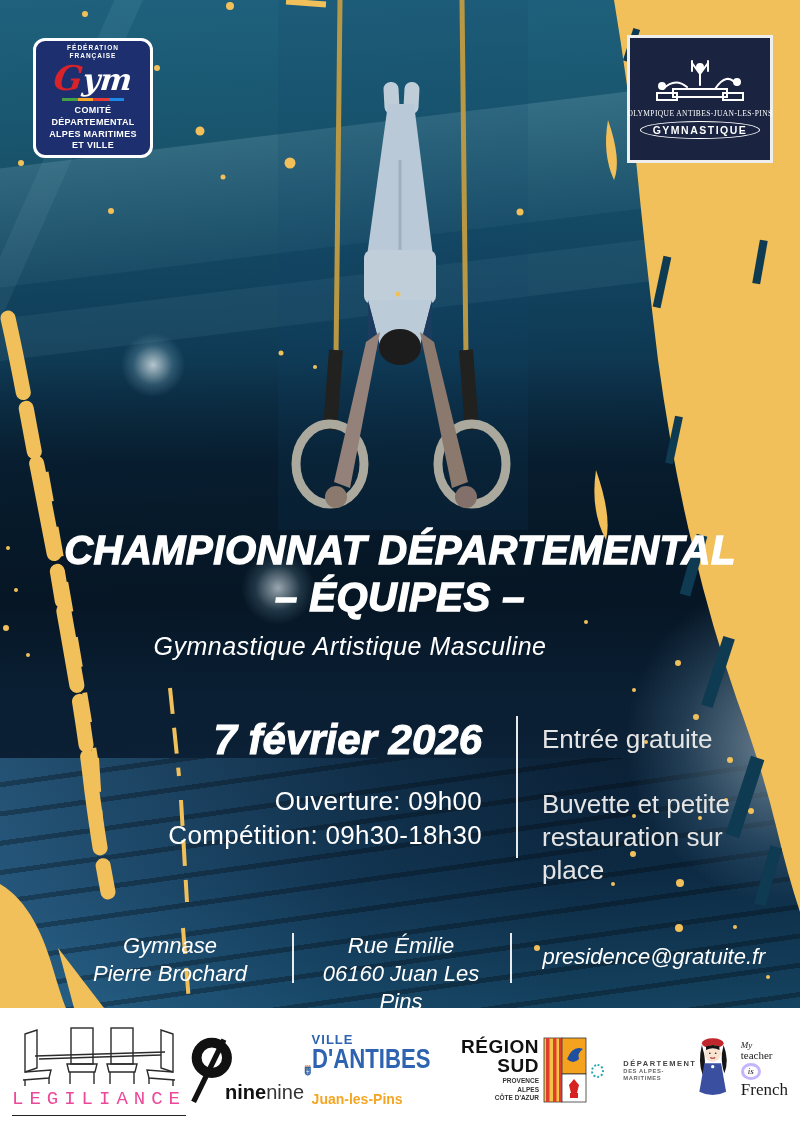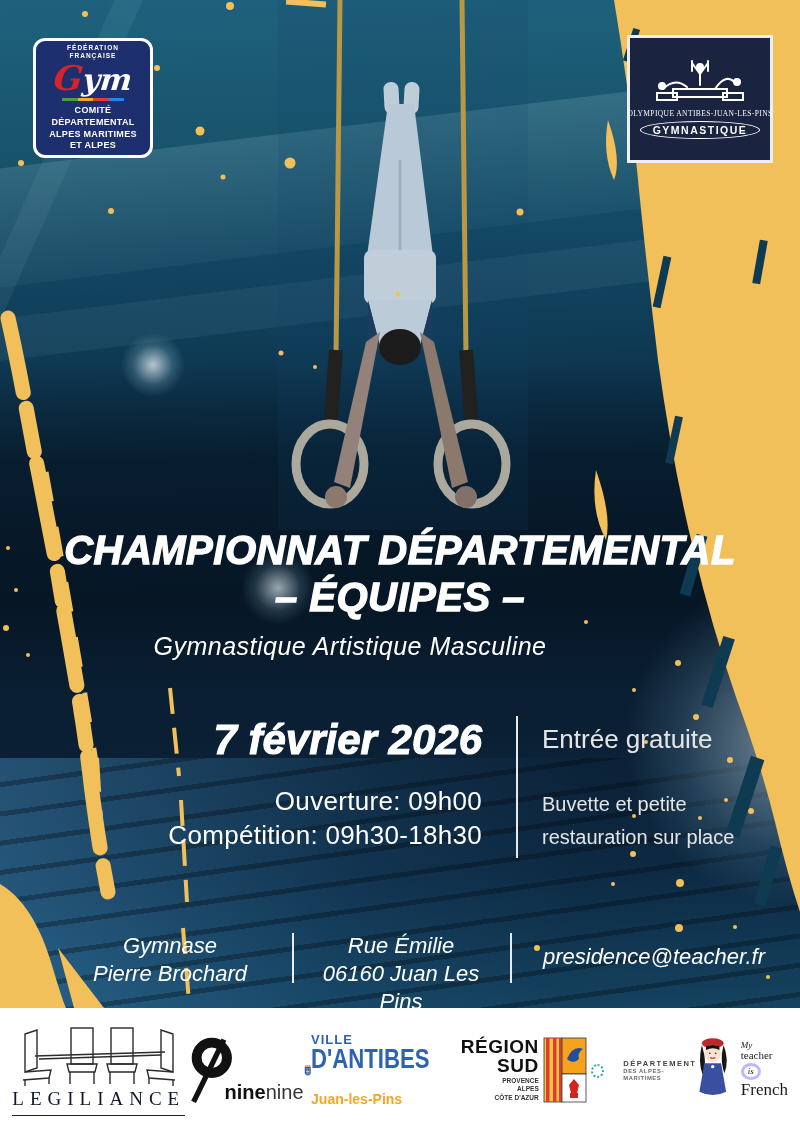--- a/index.html
+++ b/index.html
@@ -65,54 +65,54 @@
   .subtitle { position:absolute; left:0; top:632px; width:700px; text-align:center;
     color:#fff; font-size:25px; font-style:italic; font-weight:500; letter-spacing:0.5px; }
 
   
   .sched-left { position:absolute; left:110px; top:716px; width:372px; text-align:right; color:#fff; }
   .sched-left .date { font-size:42px; font-weight:bold; font-style:italic; -webkit-text-stroke:1px #fff; }
   .sched-left .times { margin-top:20px; font-size:26px; line-height:34px; letter-spacing:0.3px; }
   .vsep-big { position:absolute; left:516px; top:716px; width:2px; height:142px; background:rgba(255,255,255,0.9); }
   .sched-right { position:absolute; left:542px; top:724px; width:240px; color:#e5e5e5; }
   .sched-right .entry { font-size:26px; }
-  .sched-right .food { margin-top:33px; font-size:20px; line-height:33px; }
+  .sched-right .food { margin-top:33px; font-size:26px; line-height:33px; }
 
   
   .venue { position:absolute; left:50px; top:932px; width:240px; text-align:center;
     color:#fff; font-size:22px; font-style:italic; line-height:28px; }
   .addr  { position:absolute; left:300px; top:932px; width:202px; text-align:center;
     color:#fff; font-size:22px; font-style:italic; line-height:28px; }
   .email { position:absolute; left:516px; top:944px; width:276px; text-align:center;
     color:#fff; font-size:22px; font-style:italic; }
   .vsep-s1 { position:absolute; left:292px; top:933px; width:1.5px; height:50px; background:rgba(255,255,255,0.9); }
   .vsep-s2 { position:absolute; left:510px; top:933px; width:1.5px; height:50px; background:rgba(255,255,255,0.9); }
 
   
   .footer { position:absolute; left:0; bottom:0; width:800px; height:123px; background:#fff;
     display:flex; align-items:center; justify-content:space-between; padding:0 12px; box-sizing:border-box; }
   .sponsor { display:flex; align-items:center; justify-content:center; }
 
   .legiliance { flex-direction:column; width:178px; }
-  .legiliance .txt { font-family:Liberation Serif, serif; font-size:19px; letter-spacing:6px;
-    color:#0f172a; border-bottom:1.5px solid #222; padding-bottom:5px; margin-top:2px; white-space:nowrap; }
+  .legiliance .txt { font-family:Liberation Mono, monospace; font-size:19px; letter-spacing:6px;
+    color:#ec4899; border-bottom:1.5px solid #222; padding-bottom:5px; margin-top:2px; white-space:nowrap; }
 
   .ninenine { width:118px; align-items:flex-end; }
   .ninenine .words { font-size:20px; color:#111; margin-left:-8px; margin-bottom:10px; white-space:nowrap; }
   .ninenine .words b { font-weight:bold; }
   .ninenine .words span { font-weight:300; color:#333; }
 
   .antibes { width:152px; }
   .antibes .txt { display:flex; flex-direction:column; line-height:1; }
   .antibes .ville { color:#2d63b0; font-size:13px; font-weight:bold; letter-spacing:1px; }
   .antibes .big { color:#2d63b0; font-size:27px; font-weight:bold; font-stretch:condensed;
     font-family:"Liberation Sans", sans-serif; transform:scaleX(0.82); transform-origin:left; letter-spacing:0; }
   .antibes .sub { color:#f5a623; font-size:14px; font-weight:bold; margin-top:19px; }
 
-  .region { width:140px; gap:4px; }
+  .region { width:140px; gap:4px;align-items:flex-end; }
   .region .txt { text-align:right; line-height:1; }
   .region .big { color:#111; font-size:19px; font-weight:800; letter-spacing:0.5px; }
   .region .tiny { color:#333; font-size:6.5px; font-weight:bold; line-height:1.3; margin-top:2px; }
 
   .dept06 { width:104px; flex-direction:row; }
   .dept06 .sub { display:flex; align-items:center; gap:19px; margin-top:2px; }
   .dept06 .rosette { width:10px; height:10px; border:2px dotted #2AA7B2; border-radius:50%; }
   .dept06 .lines { line-height:1.15; }
   .dept06 .l1 { font-size:7.5px; letter-spacing:1.5px; color:#444; font-weight:bold; }
   .dept06 .l2 { font-size:5.8px; letter-spacing:0.6px; color:#666; font-weight:bold; }
@@ -239,21 +239,21 @@
     <div class="stripe">
       <i style="background:#43A047"></i>
         <i style="background:#F9A825"></i>
         <i style="background:#E53935"></i>
         <i style="background:#1E88E5"></i>
     </div>
     <div class="committee">
       <div>COMITÉ</div>
       <div>DÉPARTEMENTAL</div>
       <div>ALPES MARITIMES</div>
-      <div>ET ALPES</div>
+      <div>ET VILLE</div>
     </div>
   </div>
 
   <div class="club">
     <svg width="110" height="46" viewBox="0 0 110 46">
       <g stroke="#fff" stroke-width="2" fill="none" stroke-linecap="round">
         <line x1="47" y1="2" x2="47" y2="12"></line>
           <line x1="63" y1="2" x2="63" y2="12"></line>
         <circle cx="55" cy="8" r="3" fill="#fff"></circle>
         <line x1="55" y1="11" x2="55" y2="26"></line>
@@ -297,21 +297,21 @@
   <div class="venue">
     <div>Gymnase</div>
     <div>Pierre Brochard</div>
   </div>
   <div class="vsep-s1"></div>
   <div class="addr">
     <div>Rue Émilie</div>
     <div>06160 Juan Les Pins</div>
   </div>
   <div class="vsep-s2"></div>
-  <div class="email">presidence@teacher.fr</div>
+  <div class="email">presidence@gratuite.fr</div>
 
   <div class="footer">
 
     <div class="sponsor legiliance">
       <svg width="168" height="62" viewBox="0 0 168 62">
         <g stroke="#2b2b2b" stroke-width="1.4" fill="none">
           <path d="M10,10 L22,6 L22,44 L10,48 Z"></path>
             <path d="M10,48 L36,46 L34,54 L8,56"></path>
           <line x1="10" y1="56" x2="10" y2="62"></line>
             <line x1="34" y1="54" x2="34" y2="60"></line>

